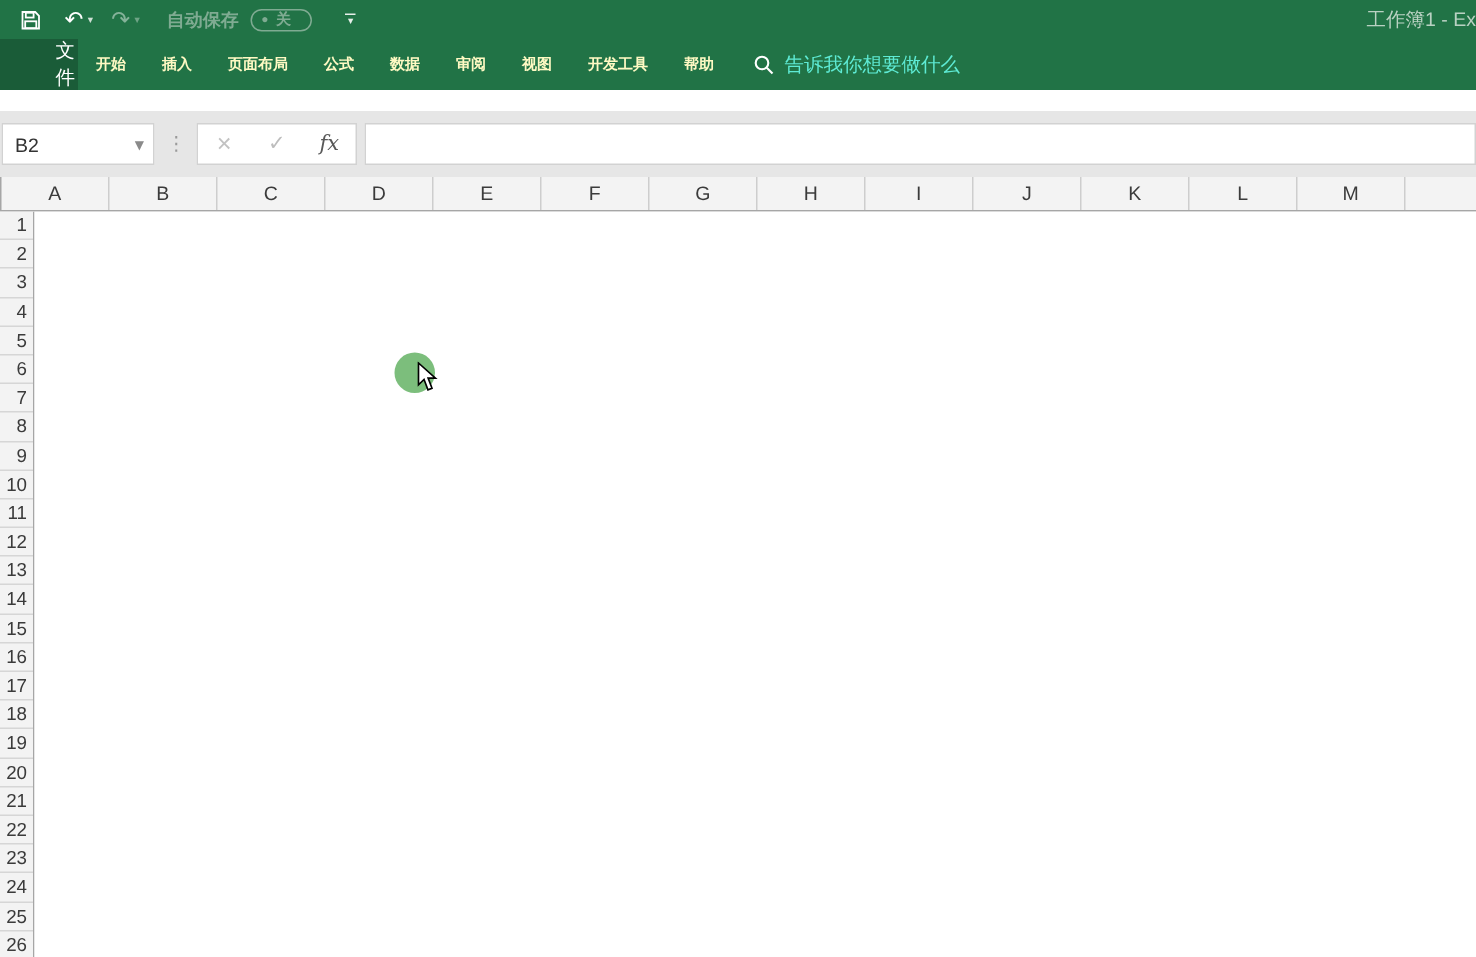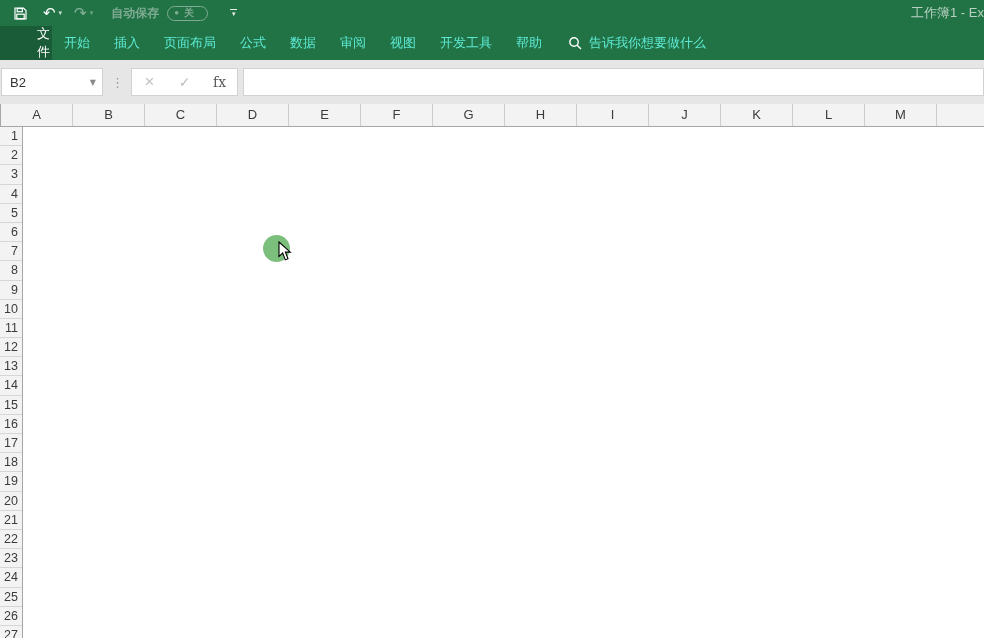--- a/index.html
+++ b/index.html
@@ -24,39 +24,39 @@
   .qat-custom { margin-left:22px; display:flex; flex-direction:column; align-items:center; }
   .qat-custom .bar { width:7px; height:1px; background:#e7f0ea; margin-bottom:1px; }
   .qat-custom .car { font-size:7px; line-height:6px; color:#e7f0ea; font-family:"DejaVu Sans",sans-serif; }
   .win-title { position:absolute; right:0; top:0; height:26px; line-height:26px;
     font-size:13px; color:#b9d1c2; white-space:nowrap; }
 
   
   .tabrow { height:34px; background:#217346; display:flex; align-items:stretch; }
   .file-tab { width:52px; background:#1a5c38; color:#fff; font-size:13px;
     display:flex; align-items:center; justify-content:center;padding-left:37px; }
-  .rtab { color:#5eead4; font-size:13px; padding:0 12px; display:flex; align-items:center; }
+  .rtab { color:#fef9c3; font-size:10px; padding:0 12px; display:flex; align-items:center;font-weight:bold; }
   .tellme { margin-left:14px; display:flex; align-items:center; gap:7px; color:#5eead4; font-size:13px; }
   .tellme svg { display:block; }
 
   
   .formula-row { height:44px; background:#e6e6e6; display:flex; align-items:center;
-    padding:8px 0 8px 1px; }
+    padding:8px 0 8px 1px;margin-top:14px; }
   .name-box { width:102px; height:28px; background:#fff; border:1px solid #d2d2d2;
     display:flex; align-items:center; padding-left:8px; font-size:13px; color:#333; }
   .name-box .nb-caret { margin-left:auto; margin-right:6px; font-size:8px; color:#8a8a8a;
     font-family:"DejaVu Sans",sans-serif; }
   .splitter { width:28px; text-align:center; color:#9a9a9a; font-size:13px;
     font-family:"DejaVu Sans",sans-serif; letter-spacing:-1px; }
   .fbtn-box { width:107px; height:28px; background:#fff; border:1px solid #d2d2d2;
     display:flex; align-items:center; }
   .fbtn { flex:1; text-align:center; }
   .fbtn.cancel { color:#c2c2c2; font-size:17px; }
   .fbtn.enter  { color:#bdbdbd; font-size:14px; font-family:"DejaVu Sans",sans-serif; }
-  .fbtn.fx { color:#595959; font-size:14px; font-family:"DejaVu Serif",serif; }
+  .fbtn.fx { color:#595959; font-size:14px; font-family:"DejaVu Serif",serif; font-style:italic; }
   .formula-input { flex:1; height:28px; background:#fff; border:1px solid #d2d2d2;
     margin-left:5px; font-size:13px; padding-left:6px; display:flex; align-items:center; color:#333; }
 
   
   .sheet { height:534px; display:flex; flex-direction:column; background:#fff; }
   .col-headers { height:23px; display:flex; background:#f3f3f3; border-bottom:1px solid #a6a6a6; }
   .corner { width:23px; position:relative; border-right:1px solid #a6a6a6; background:#f3f3f3; }
   .col-strip { display:flex; flex:1; }
   .col-h { width:72px; border-right:1px solid #cdcdcd; font-size:13px; color:#3b3b3b;
     text-align:center; line-height:22px; }

